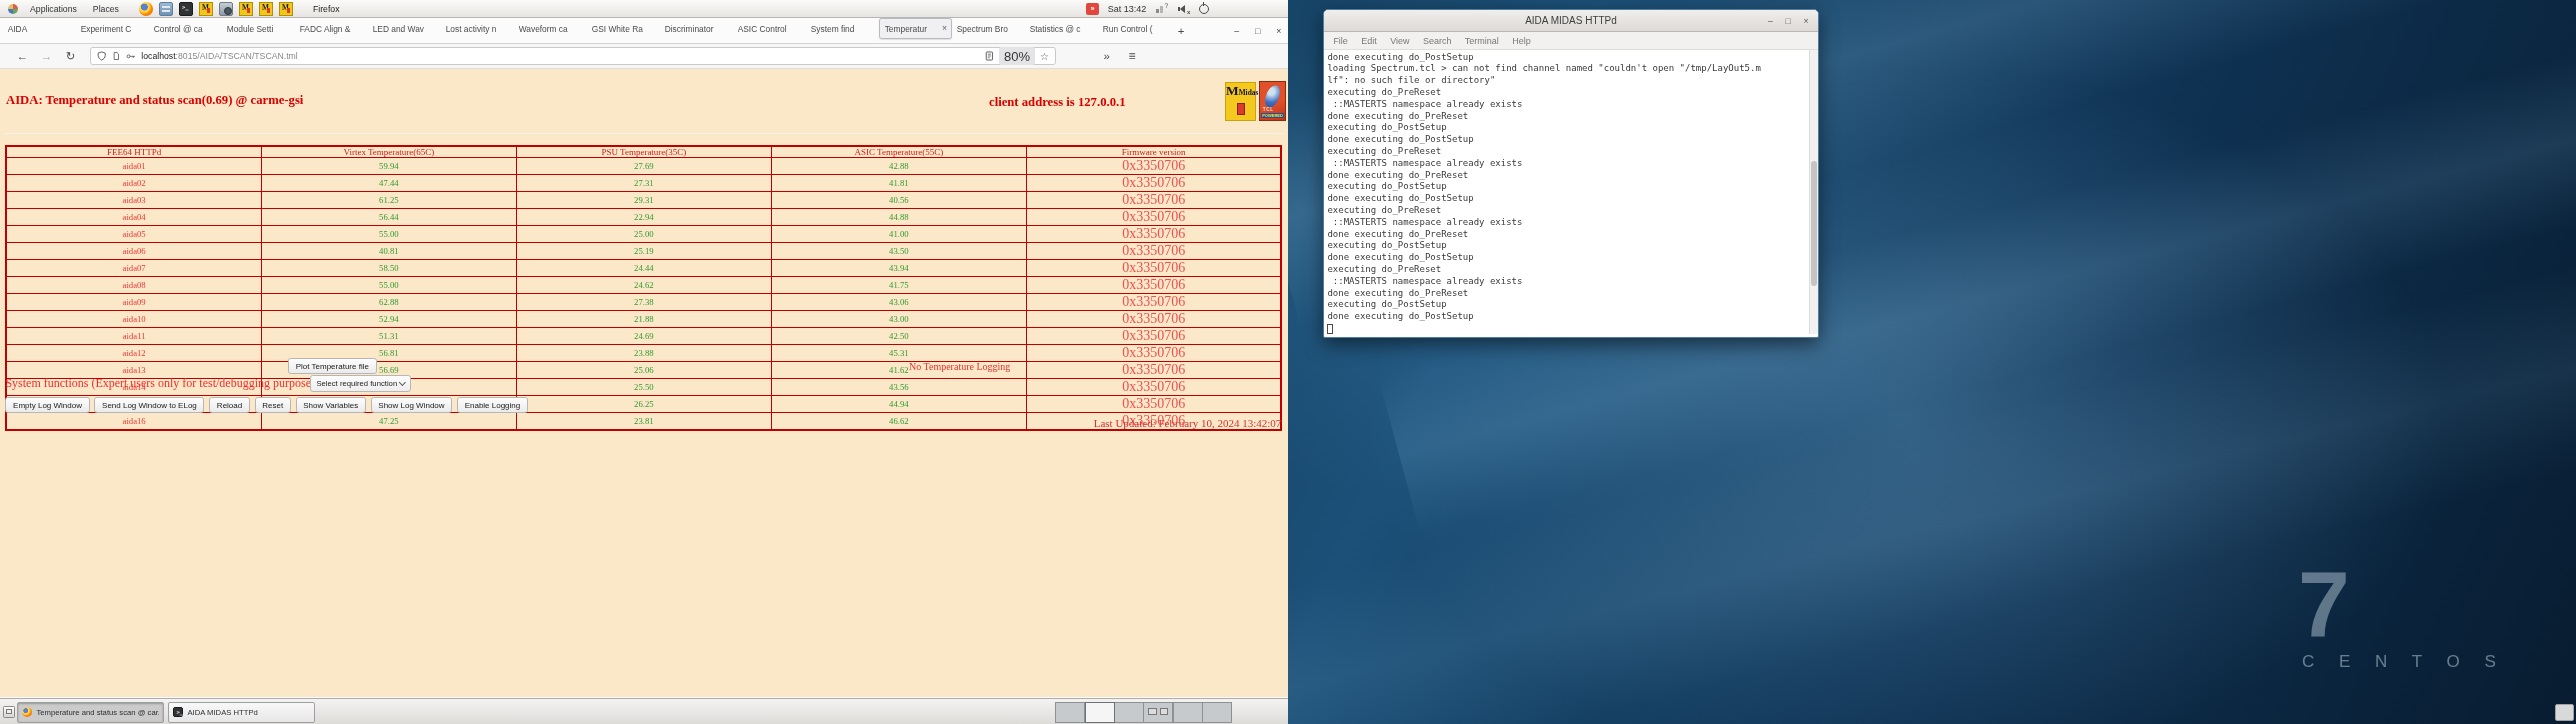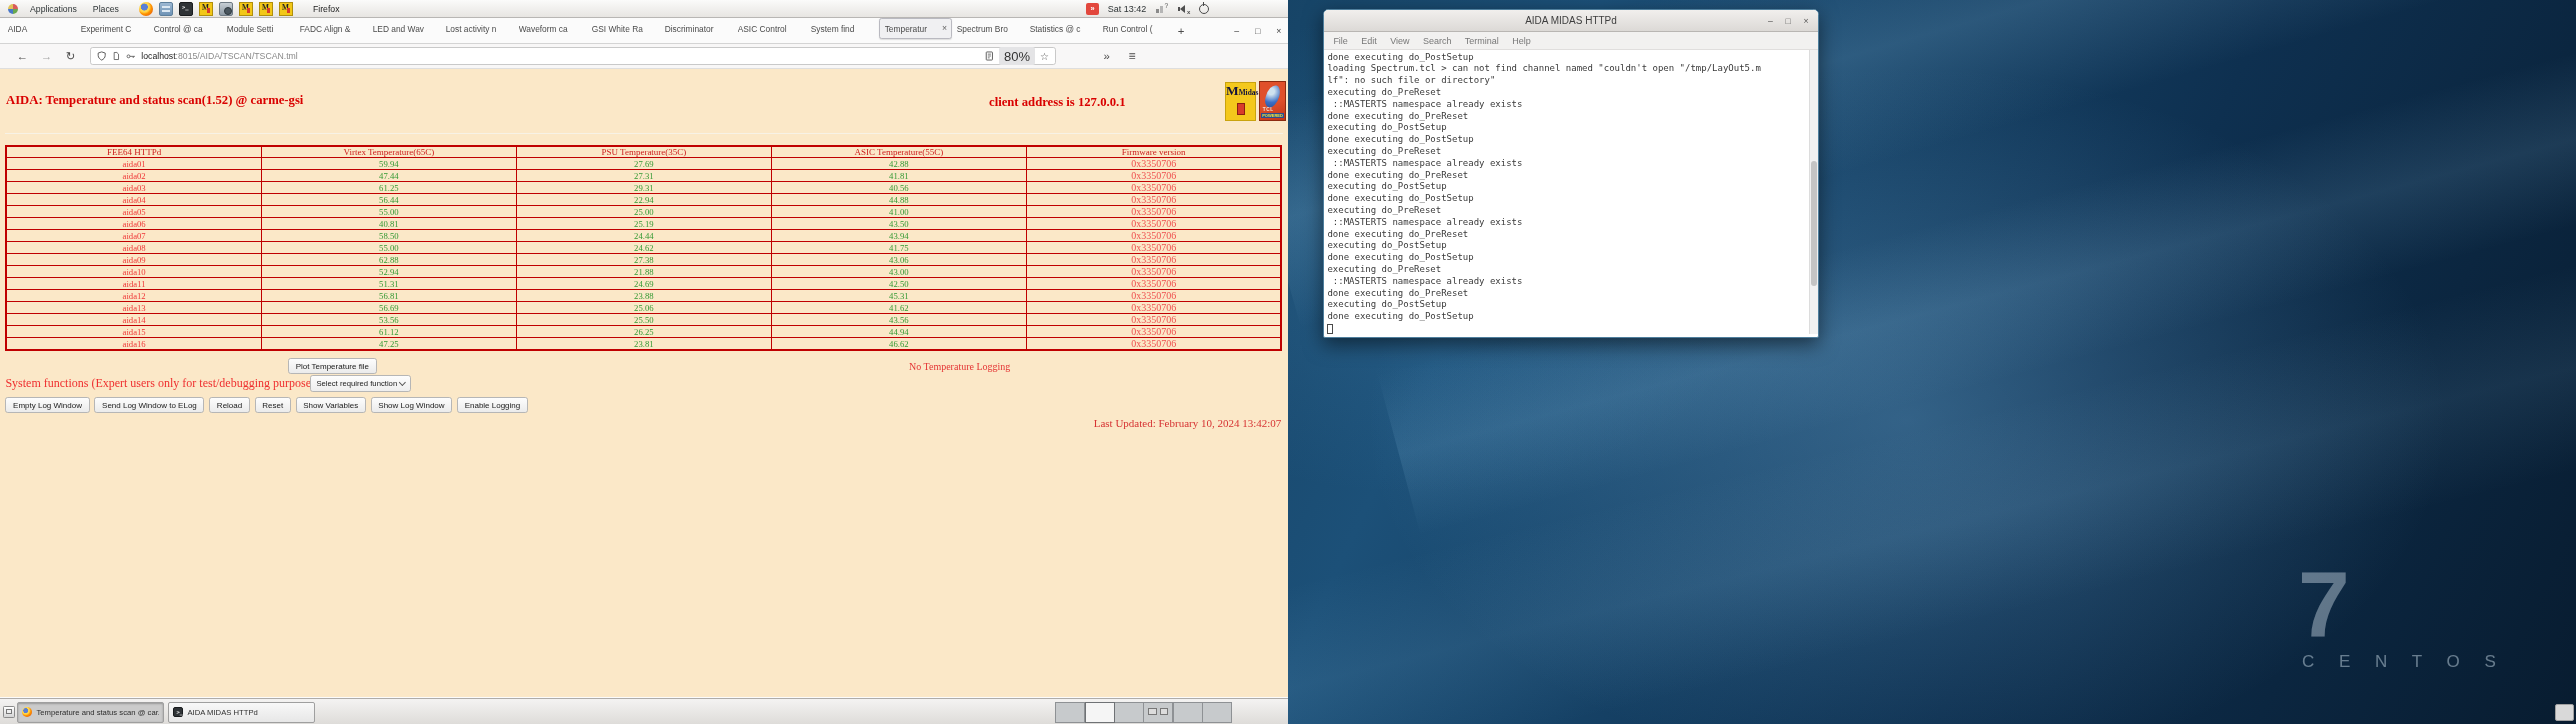--- a/index.html
+++ b/index.html
@@ -85,21 +85,21 @@
 .logo-tcl{position:absolute;left:1259px;top:12px;width:27px;height:40px;background:linear-gradient(160deg,#e0502a 0 55%,#c03618 100%);border:0.7px solid #8c2a10;text-align:center;overflow:hidden}
 .logo-tcl .fe{position:absolute;left:6px;top:2.7px;width:13.4px;height:23px;background:radial-gradient(circle at 30% 30%,#cfe2ef 0 18%,#3c6fc4 60%,#2a4e92 100%);border-radius:60% 40% 60% 40%;transform:rotate(14deg)}
 .logo-tcl .t1{position:absolute;left:2.7px;bottom:8px;font:bold 4.7px "Liberation Sans",sans-serif;color:#efe3d8;letter-spacing:0.7px}
 .logo-tcl .t2{position:absolute;left:1.3px;bottom:2px;right:1.3px;font:bold 4px "Liberation Sans",sans-serif;color:#f5e73a;background:#2a4e92;line-height:5.4px}
 .hr{position:absolute;left:5.4px;right:5.4px;top:64px;height:1.3px;background:#8e8e8e;border-bottom:0.7px solid #f7f2e6}
 .ttable{position:absolute;left:5.4px;top:76px;width:1277px;border-collapse:collapse;border:2px solid #c00000;table-layout:fixed}
 .ttable th,.ttable td{border:1.3px solid #c00000;height:9px;padding:0;text-align:center;font-weight:normal;overflow:hidden}
 .ttable th{font-size:9px;color:#cc2020}
 .c-sys{font-size:8.7px;color:#ef3838}
 .c-val{font-size:8.7px;color:#339933}
-.c-fw{font-size:10px;color:#ef5050}
+.c-fw{font-size:14px;color:#ef5050}
 .pbtn{font-family:"Liberation Sans",sans-serif;font-size:8px;color:#1a1a1a;background:linear-gradient(#fdfdfd,#ebebeb);border:0.7px solid #b6b6b6;border-radius:2.7px;padding:2.7px 6.7px}
 .plot{position:absolute;left:288px;top:289px}
 .nolog{position:absolute;left:909px;top:292px;font-size:10px;color:#e43535}
 .sysf{position:absolute;left:5.4px;top:307px;font-size:12px;color:#ef2f2f}
 .fselect{position:absolute;left:310px;top:306px;width:101px;height:17px;background:linear-gradient(#fdfdfd,#eee);border:0.7px solid #b6b6b6;border-radius:2.7px;font-family:"Liberation Sans",sans-serif;font-size:7.7px;color:#1a1a1a;display:flex;align-items:center;padding:0 5.4px;justify-content:space-between}
 .chev{width:4.7px;height:4.7px;border-right:1.1px solid #555;border-bottom:1.1px solid #555;transform:rotate(45deg);margin-top:-2px}
 .abtns{position:absolute;left:5.4px;top:328px;display:flex;gap:4.7px}
 .lastupd{position:absolute;right:6.7px;top:348px;font-size:11px;color:#d63333}
 
 
@@ -260,21 +260,21 @@
           <path d="M4.5 5h5M4.5 8h5M4.5 11h3" stroke="#555" stroke-width="1.3"></path>
         </svg>
       <span class="zoomchip">80%</span>
       <span class="star">☆</span>
     </div>
     <span class="ovf">»</span>
     <span class="ham">≡</span>
   </div>
 
   <div class="page">
-    <div class="ptitle">AIDA: Temperature and status scan(1.52) @ carme-gsi</div>
+    <div class="ptitle">AIDA: Temperature and status scan(0.69) @ carme-gsi</div>
     <div class="client">client address is 127.0.0.1</div>
     <div class="logo-midas">
       <div class="mm">M<i>Midas</i></div>
       <span class="rr"></span>
     </div>
     <div class="logo-tcl">
       <span class="fe"></span>
       <span class="t1">TCL</span>
       <span class="t2">POWERED</span>
     </div>

